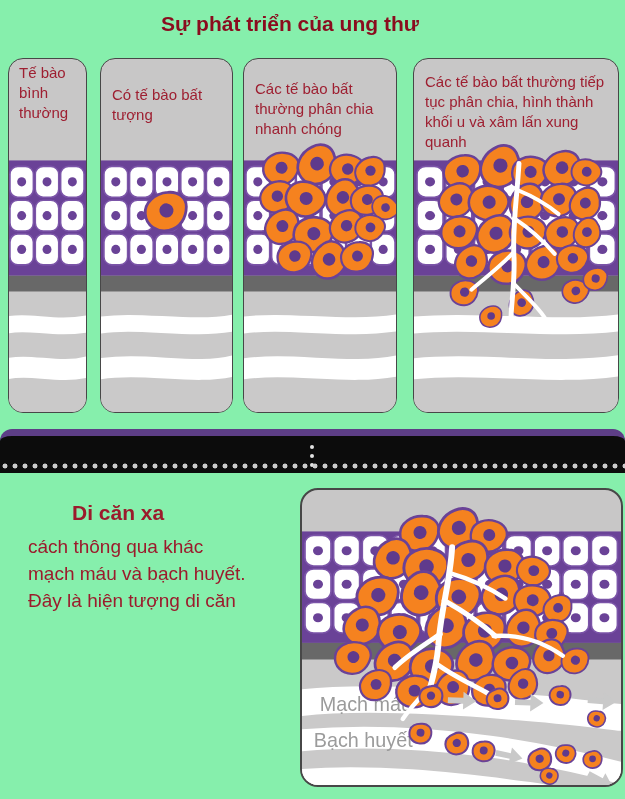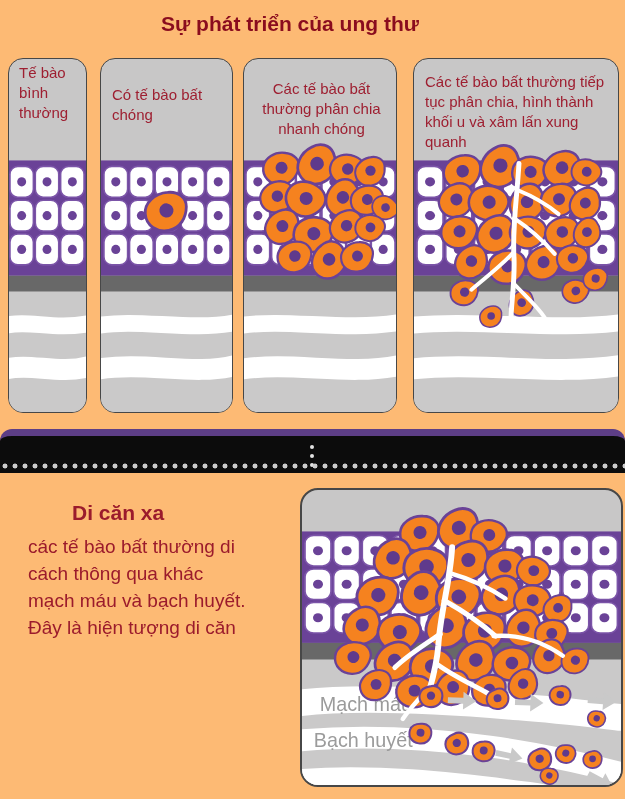--- a/index.html
+++ b/index.html
@@ -1,27 +1,27 @@
 <!DOCTYPE html>
 <html><head>
 <meta charset="utf-8">
 <style>
   html,body{margin:0;padding:0;background:#fff;}
-  .page{position:relative;width:625px;height:799px;background:#fdba74;overflow:hidden;
+  .page{position:relative;width:625px;height:799px;background:#86efac;overflow:hidden;
         font-family:"Liberation Sans",sans-serif;}
   .title{position:absolute;left:0;right:45px;top:12px;margin:0;text-align:center;
          font-size:21px;font-weight:bold;color:#8a0c1e;}
   
   .panel{position:absolute;top:58px;height:355px;box-sizing:border-box;
          background:#c8c7c7;border:1.6px solid #474747;border-radius:15px;overflow:hidden;}
   .panel svg{position:absolute;left:0;top:0;width:100%;height:100%;}
   .caption{position:relative;z-index:1;color:#9e1f31;font-size:15px;line-height:1.34;}
   .p1{left:8px;width:79px;}   .p1 .caption{padding:4px 6px 0 10px;}
   .p2{left:100px;width:133px;}.p2 .caption{padding:26px 8px 0 11px;}
-  .p3{left:243px;width:154px;}.p3 .caption{padding:20px 8px 0 11px;text-align:center;}
+  .p3{left:243px;width:154px;}.p3 .caption{padding:20px 8px 0 11px;}
   .p4{left:413px;width:206px;}.p4 .caption{padding:13px 8px 0 11px;}
   
   .banner{position:absolute;left:0;top:429px;width:625px;height:37px;background:#0c0c0c;
           border-top:7px solid #5d3e86;border-radius:12px 12px 0 0;box-sizing:content-box;}
   .vdots{position:absolute;left:310px;top:9px;display:flex;flex-direction:column;gap:5px;}
   .vdots i{width:4px;height:4px;border-radius:50%;background:#e3e3e3;}
   .perf{position:absolute;left:0;top:462px;width:625px;height:8px;
         background-image:radial-gradient(circle at 5px 4px,#cbcbcb 2.3px,rgba(0,0,0,0) 2.7px);
         background-size:10px 8px;background-repeat:repeat-x;}
   
@@ -100,21 +100,21 @@
           <use href="#cell" x="107" y="176"></use>
       </g>
       <g>
         <use href="#tc" transform="translate(45,132) rotate(8 16 15) scale(1.3)"></use>
       </g>
       <rect x="-2" y="218" width="137" height="16" fill="#686868"></rect>
       <rect x="-2" y="234" width="137" height="121" fill="#cac9c9"></rect>
       <path d="M-4,268 C40,261 90,274 137,265" stroke="#ffffff" stroke-width="17" fill="none"></path>
       <path d="M-4,312 C45,304 95,319 137,308" stroke="#ffffff" stroke-width="21" fill="none"></path>
     </svg>
-    <div class="caption">Có tế bào bất chóng</div>
+    <div class="caption">Có tế bào bất tượng</div>
   </div>
 
   <div class="panel p3">
     <svg viewBox="0 0 154 355" preserveAspectRatio="none">
       <rect x="-2" y="102" width="158" height="116" fill="#6a4297"></rect>
       <g>
         <use href="#cell" x="2" y="108"></use>
           <use href="#cell" x="28" y="108"></use>
           <use href="#cell" x="53" y="108"></use>
           <use href="#cell" x="79" y="108"></use>
@@ -230,21 +230,20 @@
     <div class="vdots">
         <i></i>
         <i></i>
         <i></i>
       </div>
   </div>
   <div class="perf"></div>
 
   <h2 class="meta-heading">Di căn xa</h2>
   <div class="meta-body">
-    <div>các tế bào bất thường di</div>
     <div>cách thông qua khác</div>
     <div>mạch máu và bạch huyết.</div>
     <div>Đây là hiện tượng di căn</div>
   </div>
 
   <div class="mpanel">
     <svg viewBox="0 0 323 299" preserveAspectRatio="none">
       <rect x="-2" y="42" width="327" height="113" fill="#6a4297"></rect>
       <g>
         <use href="#cell" transform="translate(3,46) scale(1.1,1)"></use>

